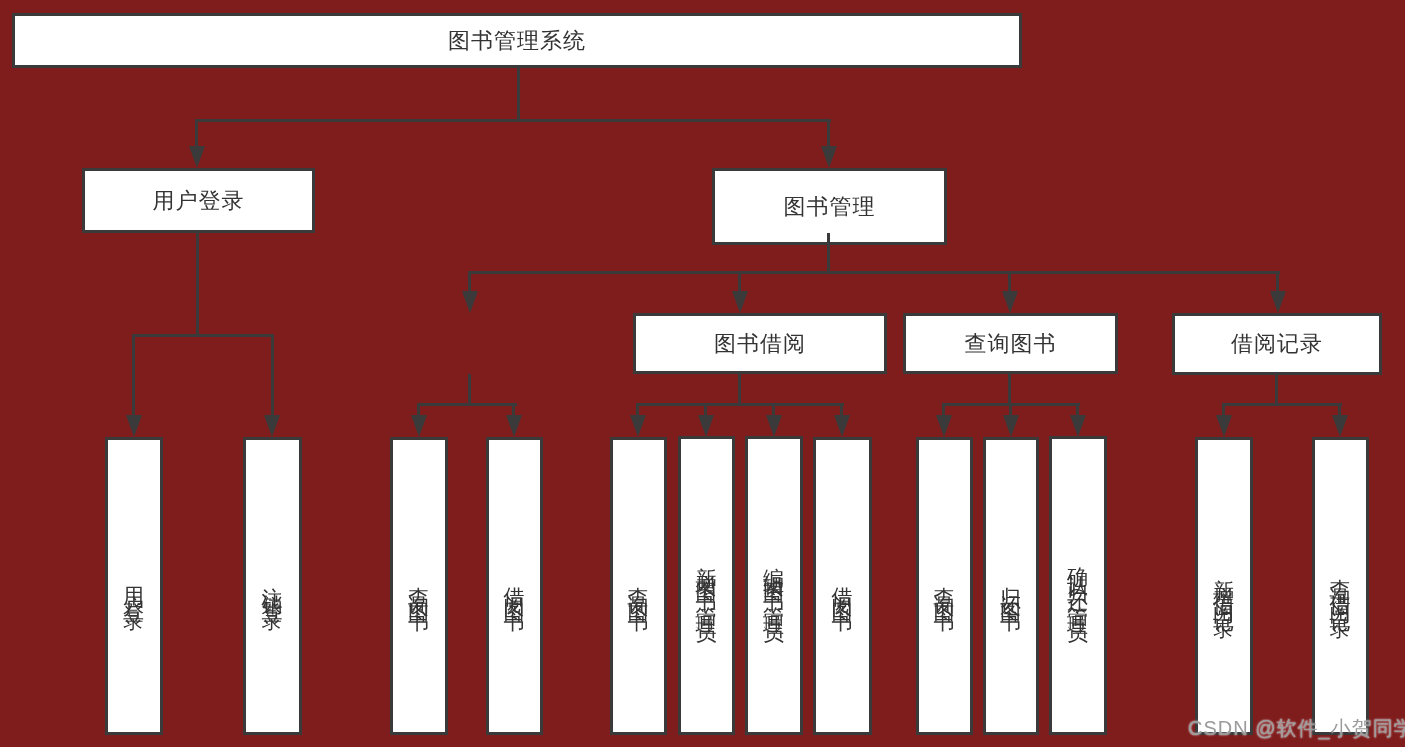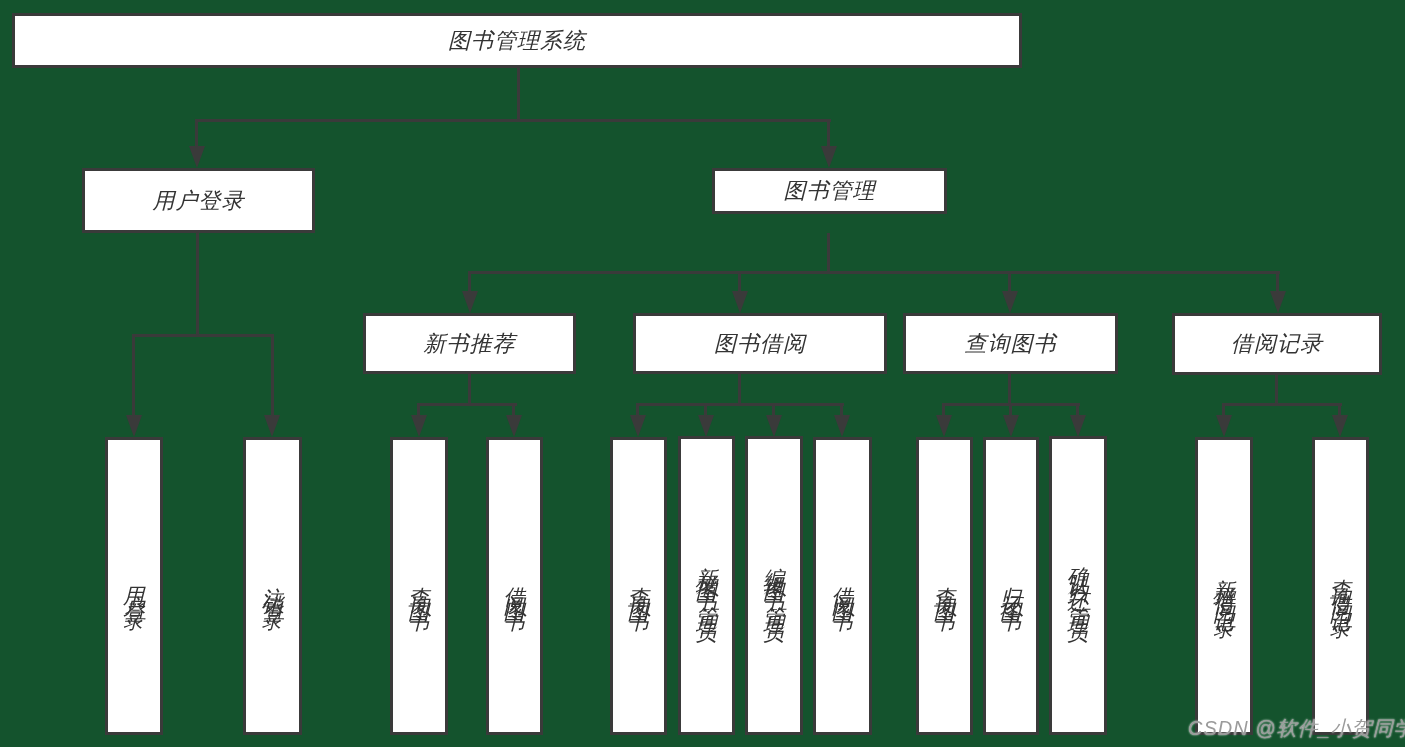--- a/index.html
+++ b/index.html
@@ -1,18 +1,18 @@
 <!DOCTYPE html>
 <html><head>
 <meta charset="utf-8">
 <style>
   html,body{margin:0;padding:0;background:#fff;}
   .canvas{
-    position:relative;width:1405px;height:747px;background:#14532d;overflow:hidden;
-    font-family:"Liberation Sans","DejaVu Sans",sans-serif;color:#333333;font-style:italic;
+    position:relative;width:1405px;height:747px;background:#7f1d1d;overflow:hidden;
+    font-family:"Liberation Sans","DejaVu Sans",sans-serif;color:#333333;
   }
   .box{
     position:absolute;box-sizing:border-box;border:3px solid #3a3a3a;background:#ffffff;
     display:flex;align-items:center;justify-content:center;
   }
   .box .lbl{font-size:22px;color:#333333;letter-spacing:1px;white-space:nowrap;}
   .box.v .lbl{
     writing-mode:vertical-rl;text-orientation:mixed;
     font-size:21px;letter-spacing:8px;white-space:nowrap;line-height:1;
   }
@@ -39,21 +39,21 @@
   <div class="ln" style="left:517px;top:68px;width:3px;height:54px"></div>
   <div class="ln" style="left:196px;top:119px;width:635px;height:3px"></div>
   <div class="ln" style="left:195px;top:119px;width:3px;height:30px"></div>
   <div class="ln" style="left:827px;top:119px;width:3px;height:30px"></div>
   <div class="ah" style="left:189px;top:146px"></div>
   <div class="ah" style="left:821px;top:146px"></div>
 
   <div class="box" style="left:82px;top:168px;width:233px;height:65px">
     <span class="lbl">用户登录</span>
   </div>
-  <div class="box" style="left:712px;top:168px;width:235px;height:46px">
+  <div class="box" style="left:712px;top:168px;width:235px;height:77px">
     <span class="lbl">图书管理</span>
   </div>
 
   <div class="ln" style="left:196px;top:233px;width:3px;height:103px"></div>
   <div class="ln" style="left:132px;top:334px;width:142px;height:3px"></div>
   <div class="ln" style="left:132px;top:334px;width:3px;height:84px"></div>
   <div class="ln" style="left:271px;top:334px;width:3px;height:84px"></div>
   <div class="ah" style="left:126px;top:415px"></div>
   <div class="ah" style="left:264px;top:415px"></div>
 
@@ -61,23 +61,20 @@
   <div class="ln" style="left:468px;top:271px;width:812px;height:3px"></div>
   <div class="ln" style="left:468px;top:271px;width:3px;height:26px"></div>
   <div class="ln" style="left:738px;top:271px;width:3px;height:26px"></div>
   <div class="ln" style="left:1008px;top:271px;width:3px;height:26px"></div>
   <div class="ln" style="left:1276px;top:271px;width:3px;height:26px"></div>
   <div class="ah" style="left:462px;top:291px"></div>
   <div class="ah" style="left:732px;top:291px"></div>
   <div class="ah" style="left:1002px;top:291px"></div>
   <div class="ah" style="left:1270px;top:291px"></div>
 
-  <div class="box" style="left:363px;top:313px;width:213px;height:61px">
-    <span class="lbl">新书推荐</span>
-  </div>
   <div class="box" style="left:633px;top:313px;width:254px;height:61px">
     <span class="lbl">图书借阅</span>
   </div>
   <div class="box" style="left:903px;top:313px;width:215px;height:61px">
     <span class="lbl">查询图书</span>
   </div>
   <div class="box" style="left:1172px;top:313px;width:210px;height:62px">
     <span class="lbl">借阅记录</span>
   </div>
 

